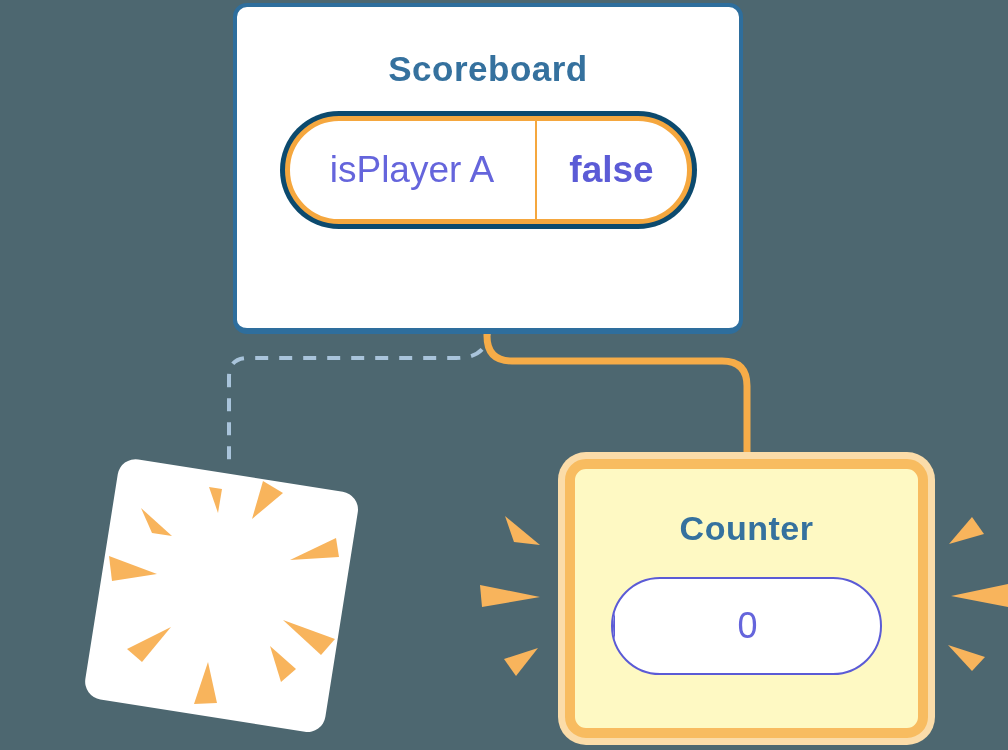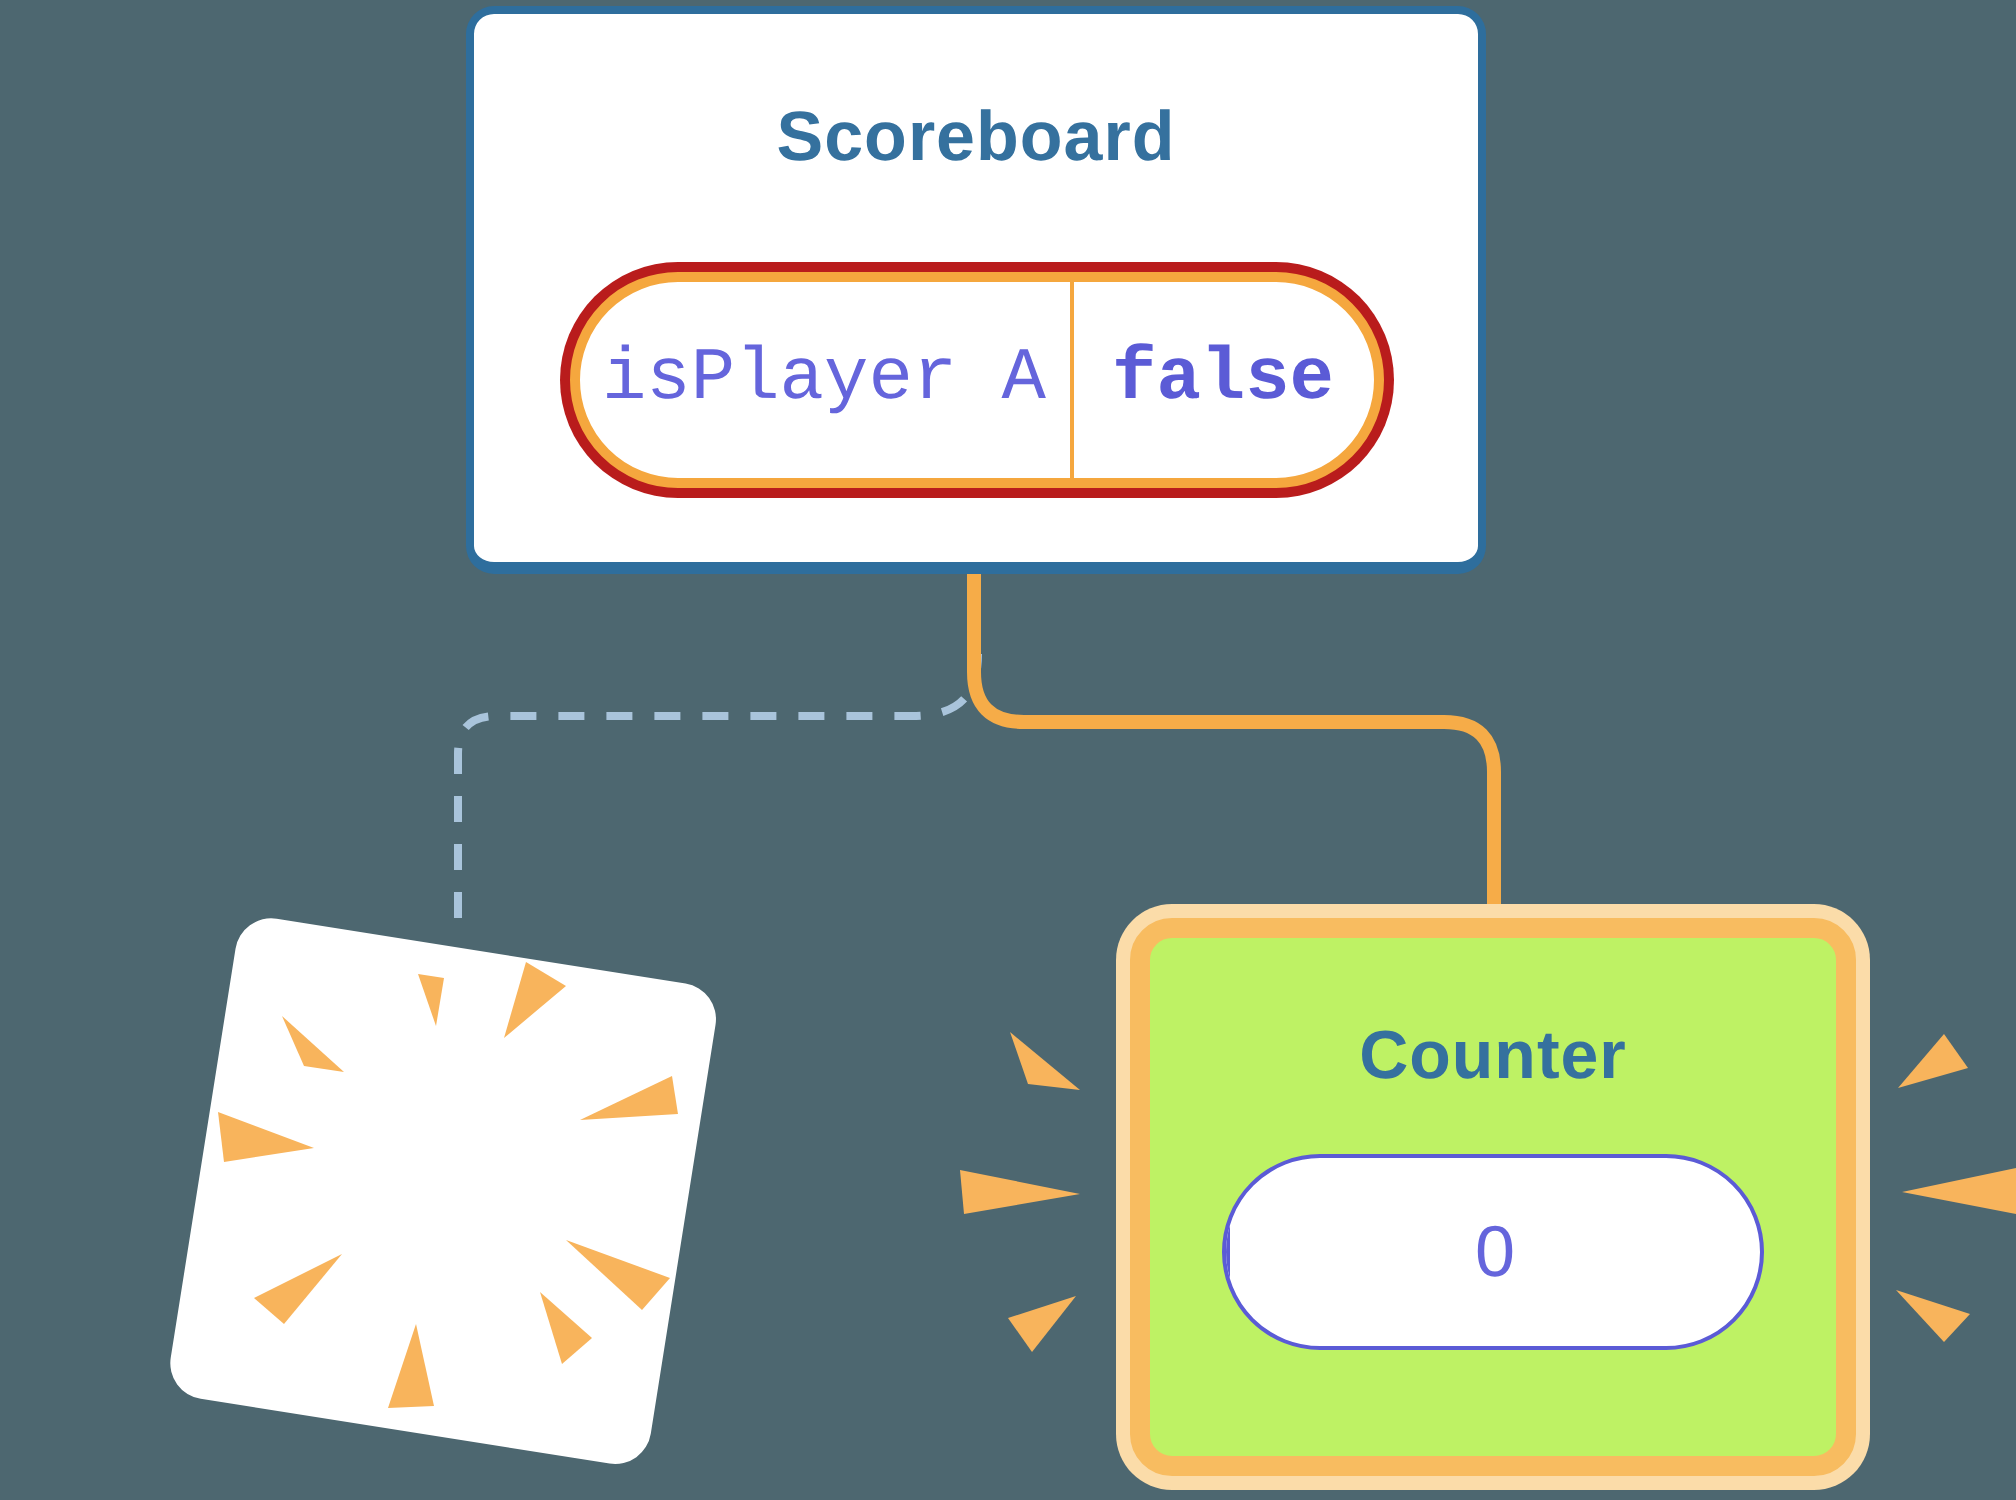--- a/index.html
+++ b/index.html
@@ -13,49 +13,47 @@
   }
   .stage svg.overlay {
     position: absolute;
     inset: 0;
   }
 
   
   .scoreboard-card {
     position: absolute;
     left: 233px; top: 3px;
-    width: 510px; height: 284px;
+    width: 510px; height: 331px;
     box-sizing: border-box;
     background: #ffffff;
     border: 4px solid #2E6E9D;
     border-bottom-width: 6px;
     border-radius: 14px;
     display: flex;
     flex-direction: column;
     align-items: center;
-    gap: 20px;
   }
   .card-title {
     margin-top: 42px;
     font-size: 35px;
     font-weight: 600;
     letter-spacing: 0.5px;
     color: #35719E;
     line-height: 1.15;
   }
 
   
   .pill-halo {
     margin-top: 22px;
     width: 417px; height: 118px;
     box-sizing: border-box;
-    background: #b91c1c;
+    background: #0c4a6e;
     border-radius: 59px;
     padding: 5px;
-    font-family: Liberation Mono, monospace;
   }
   .pill-orange {
     width: 100%; height: 100%;
     box-sizing: border-box;
     background: #ffffff;
     border: 5px solid #F5A73E;
     border-radius: 54px;
     display: flex;
     overflow: hidden;
   }
@@ -83,21 +81,21 @@
     left: 558px; top: 452px;
     width: 377px; height: 293px;
     box-sizing: border-box;
     background: #FBDCA9;
     border-radius: 28px;
     padding: 7px;
   }
   .counter-card {
     width: 100%; height: 100%;
     box-sizing: border-box;
-    background: #bef264;
+    background: #fef9c3;
     border: 10px solid #F8BC60;
     border-radius: 21px;
     display: flex;
     flex-direction: column;
     align-items: center;
   }
   .counter-card .card-title {
     margin-top: 40px;
     font-size: 34px;
   }

